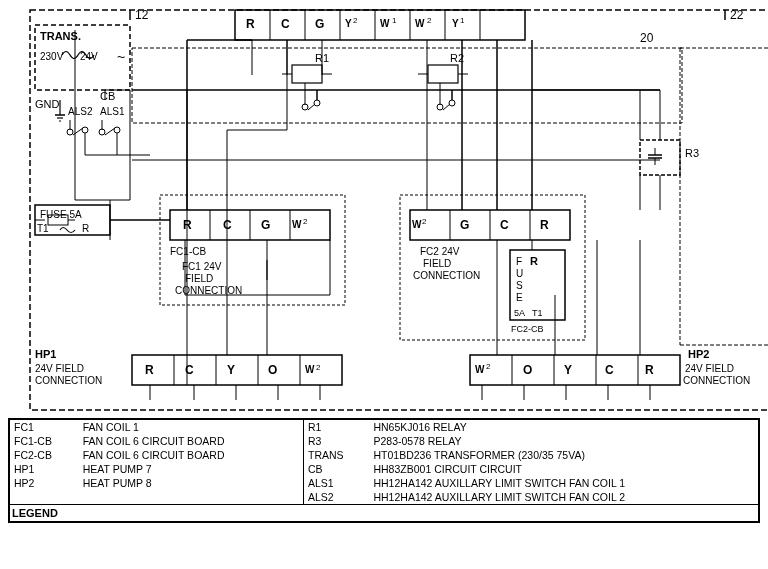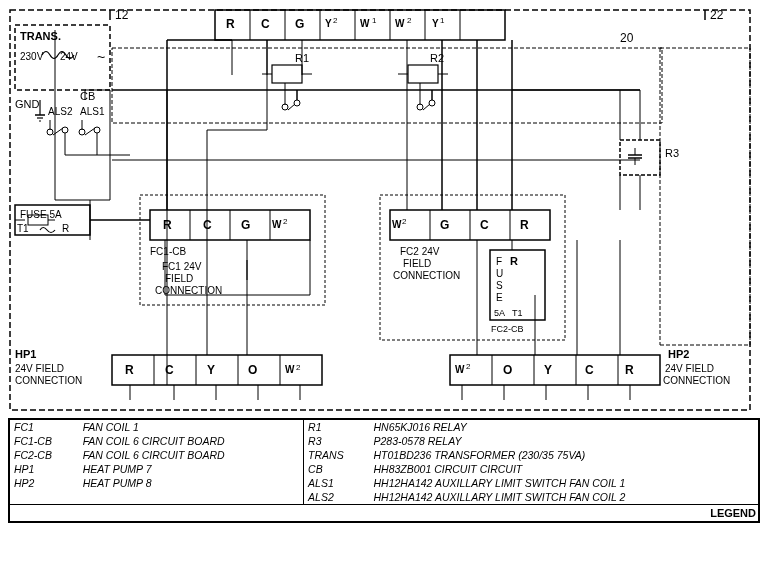--- a/index.html
+++ b/index.html
@@ -12,50 +12,50 @@
       display: flex;
       flex-direction: column;
       align-items: center;
       justify-content: flex-start;
     }
     .diagram-container {
       width: 768px;
       height: 531px;
       position: relative;
       background: #fff;
+      padding-left: 20px;
     }
     .diagram-svg {
       width: 768px;
       height: 569px;
     }
 
     
     .legend-table {
       position: absolute;
       bottom: 8px;
       left: 8px;
       right: 8px;
       border: 2px solid #000;
       background: #fff;
       font-size: 10.5px;
       font-family: Arial, sans-serif;
     }
     .legend-table table {
       width: 100%;
       border-collapse: collapse;
-      font-style: italic;
     }
     .legend-table td {
       padding: 1px 4px;
       vertical-align: top;
       white-space: nowrap;
       font-size: 10.5px;
     }
     .legend-title {
-      text-align: right;
+      text-align: left;
       font-weight: bold;
       border-top: 1px solid #000;
       font-size: 11px;
       padding: 2px;
     }
     .legend-divider {
       border-left: 1px solid #000;
     }
   </style>
 </head>

